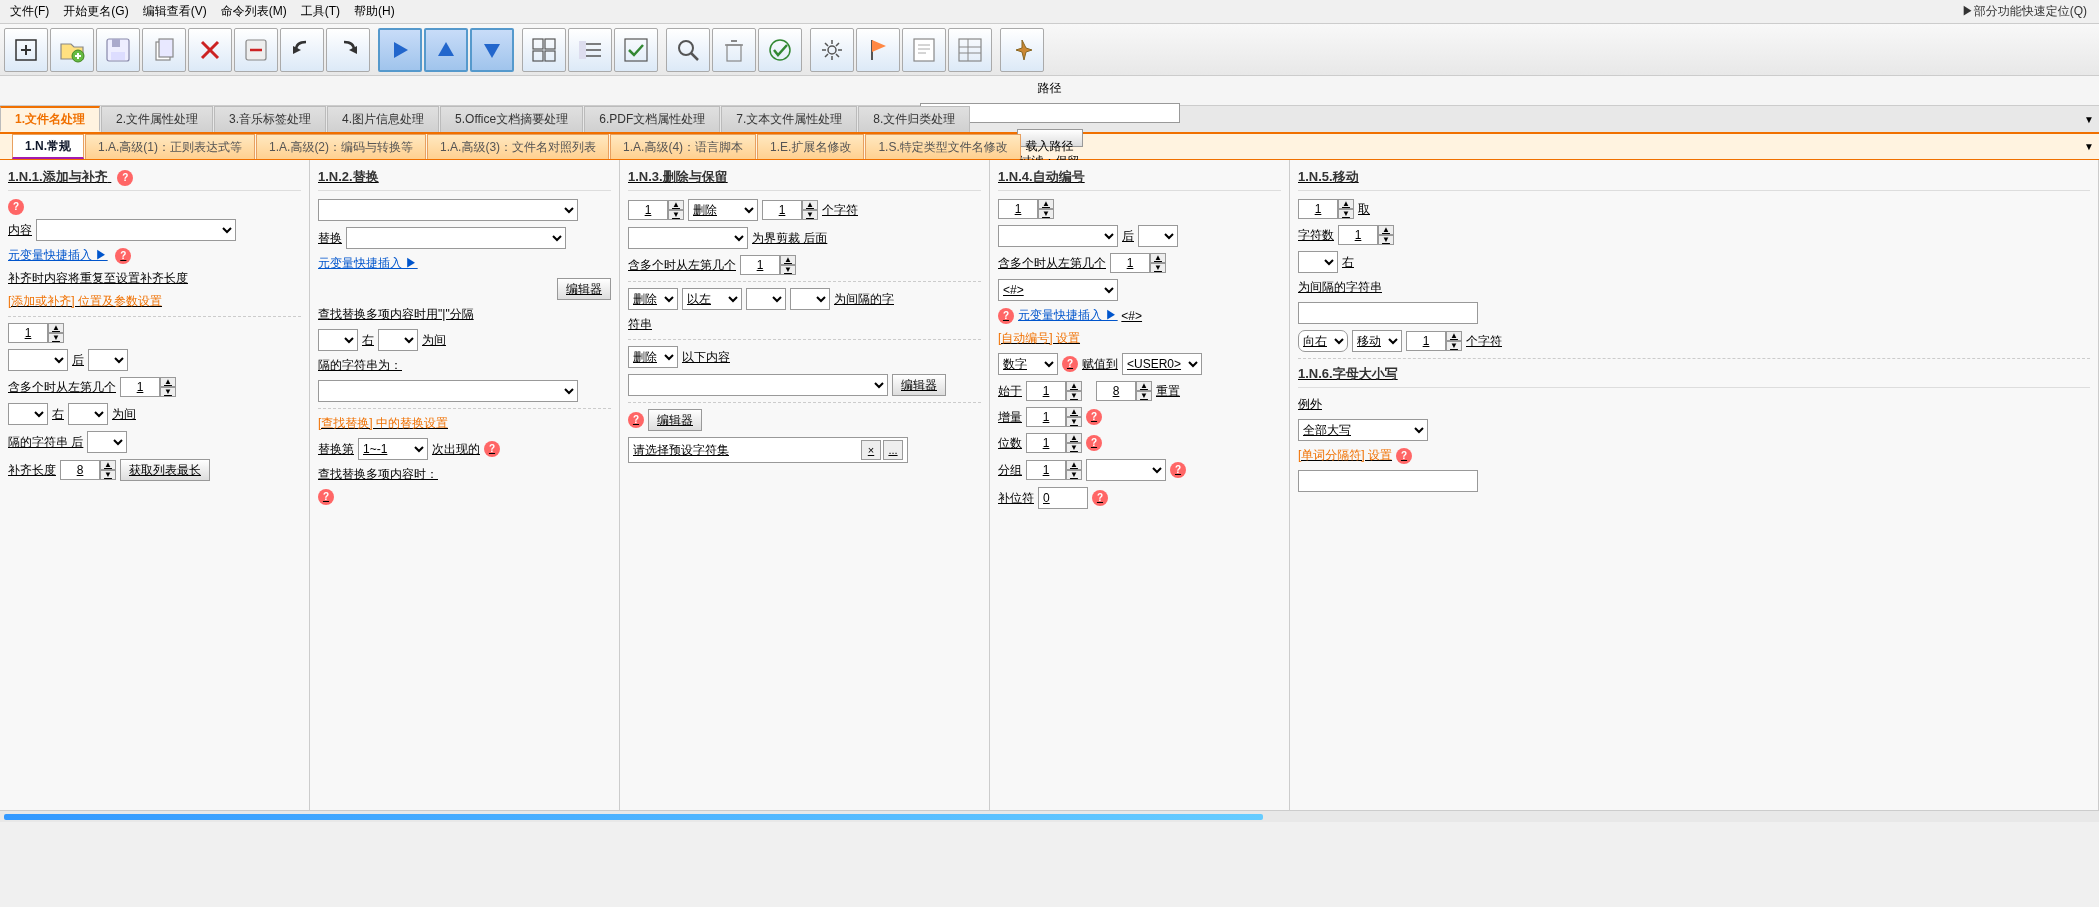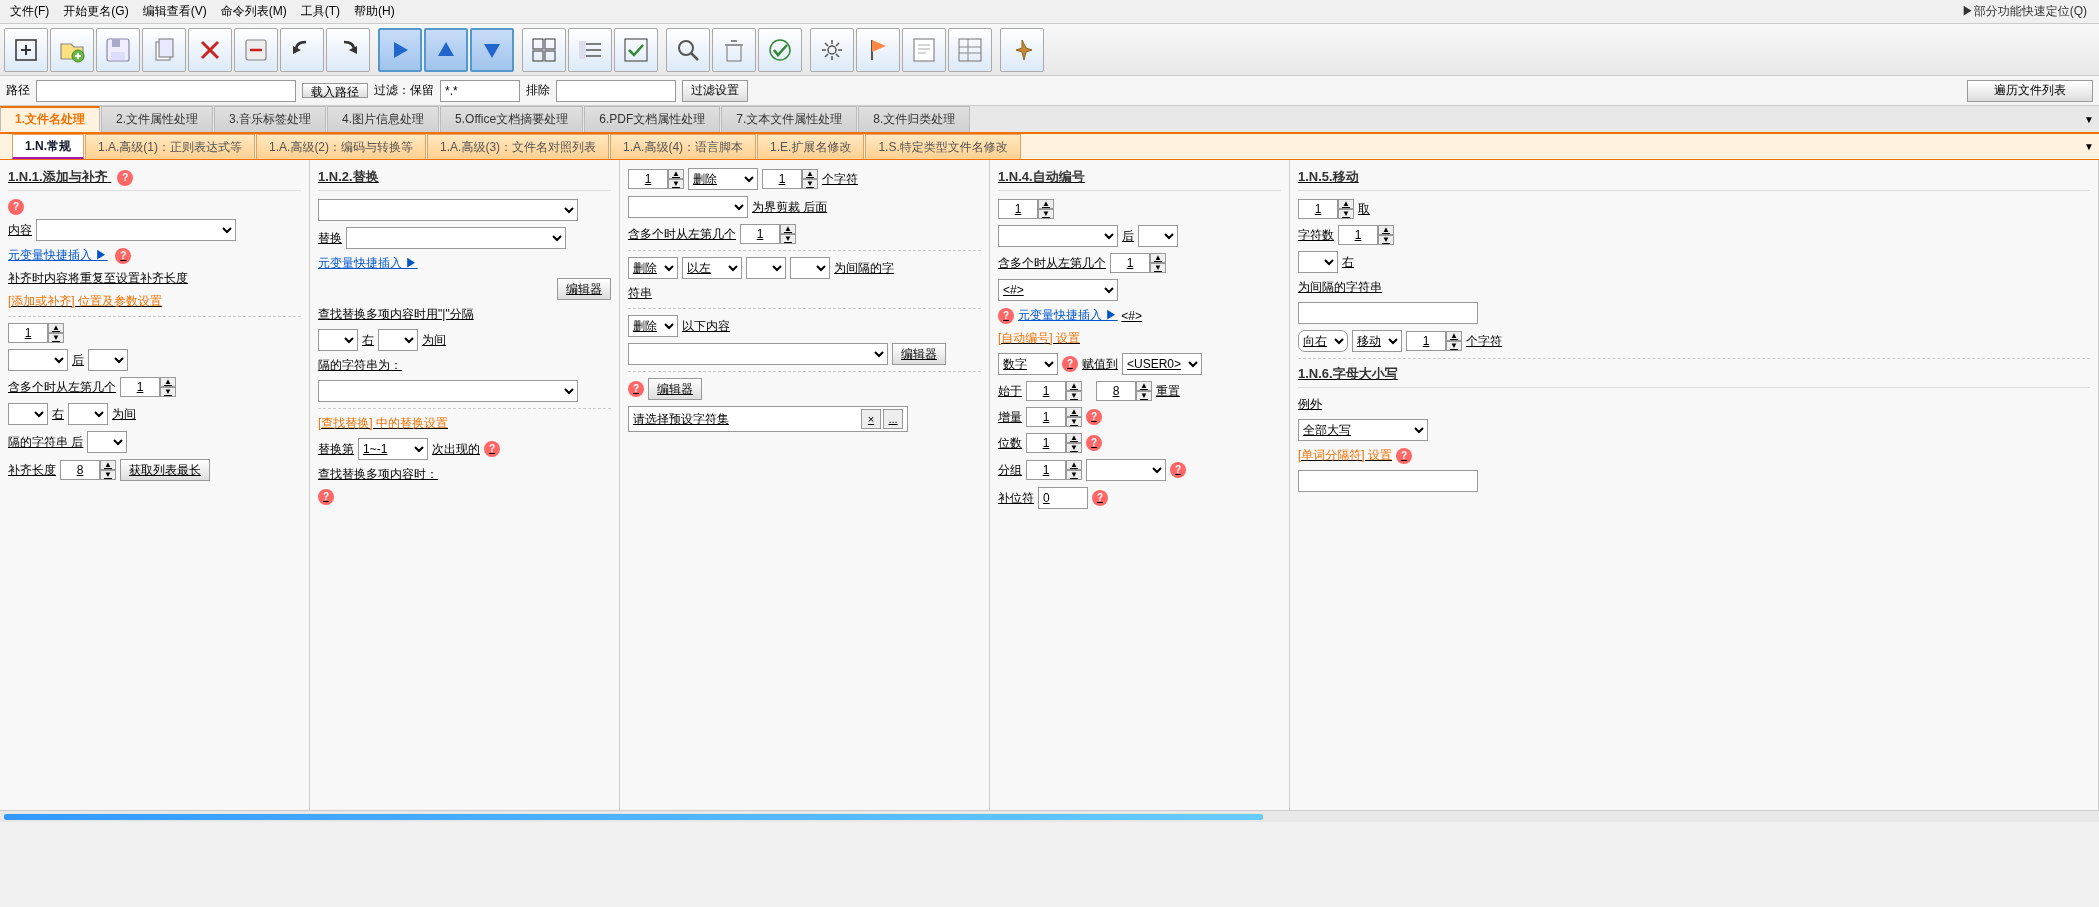--- a/index.html
+++ b/index.html
@@ -11,23 +11,23 @@
     .menu-item { padding: 2px 6px; cursor: pointer; font-size: 12px; }
     .menu-bar-right { font-size: 12px; color: #333; padding-right: 8px; cursor: pointer; }
     
     
     .toolbar { background: linear-gradient(to bottom, #f8f8f8, #e8e8e8); padding: 3px 4px; display: flex; align-items: center; gap: 2px; border-bottom: 1px solid #ccc; height: 52px; }
     .toolbar-btn { width: 44px; height: 44px; background: linear-gradient(to bottom, #ffffff, #dce9f7); border: 1px solid #aaa; cursor: pointer; display: flex; align-items: center; justify-content: center; font-size: 20px; border-radius: 2px; }
     .toolbar-btn.active { background: linear-gradient(to bottom, #c5dcf5, #a8c8f0); border: 2px solid #5599cc; }
     .toolbar-sep { width: 4px; }
     
     
-    .path-bar { background: #f5f5f5; padding: 4px 6px; display: flex; align-items: center; gap: 6px; border-bottom: 1px solid #ccc; height: 30px; }
+    .path-bar { background: #f5f5f5; padding: 4px 6px; display: flex; align-items: center; gap: 6px; border-bottom: 1px solid #ccc; height: 30px; flex-direction: column; }
     .path-input { width: 260px; height: 22px; border: 1px solid #999; padding: 2px 4px; font-size: 12px; }
-    .path-btn { height: 15px; padding: 0 8px; border: 1px solid #999; background: linear-gradient(to bottom, #fff, #ddd); cursor: pointer; font-size: 12px; }
+    .path-btn { height: 15px; padding: 8px 8px; border: 1px solid #999; background: linear-gradient(to bottom, #fff, #ddd); cursor: pointer; font-size: 12px; }
     .filter-settings-btn { height: 22px; padding: 0 8px; border: 1px solid #999; background: linear-gradient(to bottom, #fff, #ddd); cursor: pointer; font-size: 12px; }
     .traverse-btn { margin-left: auto; height: 22px; padding: 0 26px; border: 1px solid #999; background: linear-gradient(to bottom, #fff, #ddd); cursor: pointer; font-size: 12px; }
     
     
     .tab-bar { display: flex; align-items: stretch; background: #e8e8e8; border-bottom: 2px solid #f07000; height: 28px; overflow: hidden; }
     .tab-item { padding: 0 14px; font-size: 12px; cursor: pointer; border: 1px solid #bbb; border-bottom: none; margin-right: 1px; display: flex; align-items: center; white-space: nowrap; }
     .tab-item.active { background: #fff3e0; border-bottom: 2px solid #fff3e0; font-weight: bold; color: #f07000; border-top: 2px solid #f07000; }
     .tab-item:not(.active) { background: linear-gradient(to bottom, #e0e0e0, #d0d0d0); color: #333; }
     .tab-end { margin-left: auto; width: 20px; display: flex; align-items: center; justify-content: center; cursor: pointer; font-size: 10px; }
     
@@ -394,20 +394,21 @@
     </div>
     <div class="form-row">
       <span class="form-label">查找替换多项内容时：</span>
     </div>
     <div class="form-row">
       <span class="help-icon">?</span>
     </div>
   </div>
 
   <div class="panel panel-3">
+    <div class="panel-title">1.N.3.删除与保留</div>
     <div class="form-row">
       <div class="spinner">
         <input type="text" value="1" style="">
         <div class="spinner-btns">
           <div class="spinner-btn">▲</div>
           <div class="spinner-btn">▼</div>
         </div>
       </div>
       <select class="form-select" style="width:70px;">
         <option>删除</option>

